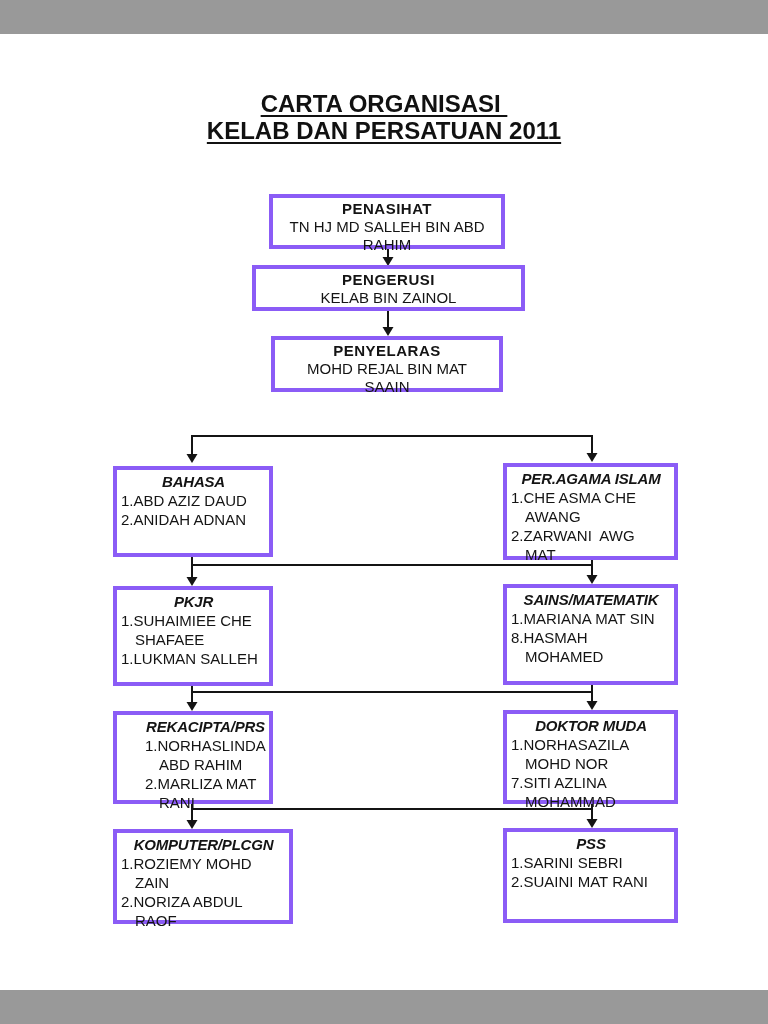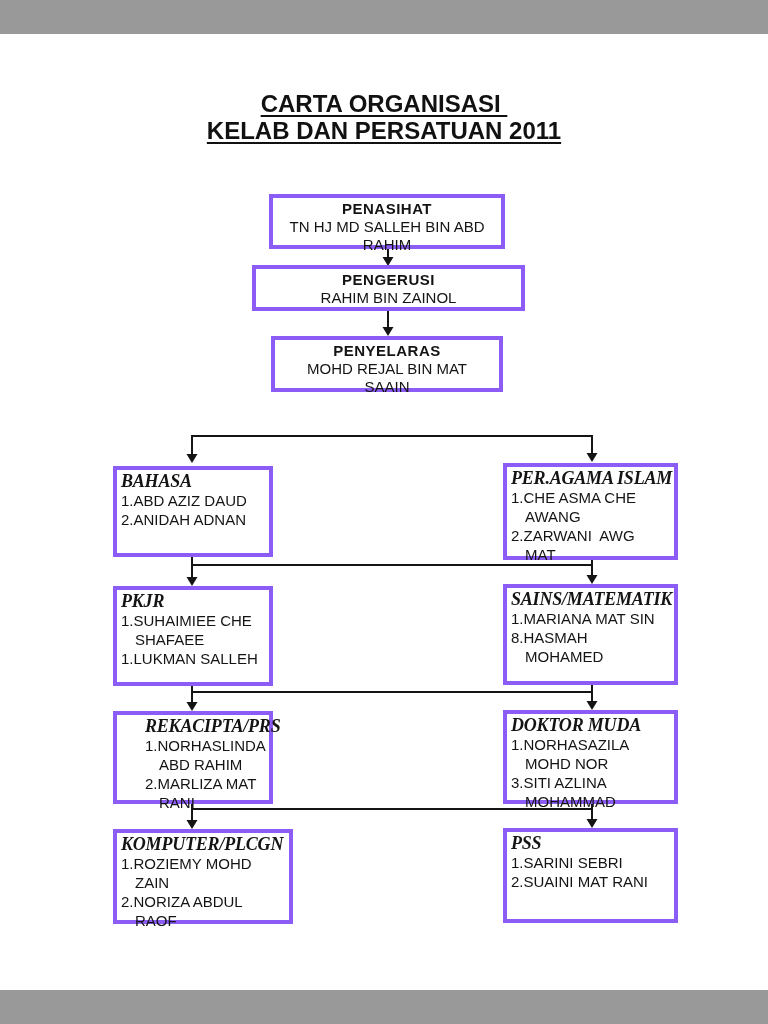--- a/index.html
+++ b/index.html
@@ -38,22 +38,22 @@
   .chain-role{font-weight:bold;font-size:15px;line-height:18px;letter-spacing:0.5px;}
   .chain-name{font-size:15px;line-height:18px;white-space:pre-line;}
 
   .b-penasihat{left:269px;top:194px;width:236px;height:55px;}
   .b-pengerusi{left:252px;top:265px;width:273px;height:46px;}
   .b-penyelaras{left:271px;top:336px;width:232px;height:56px;}
 
   
   .committee{padding:2px 3px 0 4px;}
   .committee-title{
-    font-weight:bold;font-style:italic;font-size:18px;line-height:19px;
-    text-align:left;white-space:nowrap;letter-spacing:-0.2px;font-family:Liberation Serif, serif;
+    font-weight:bold;font-style:italic;font-size:15px;line-height:19px;
+    text-align:center;white-space:nowrap;letter-spacing:-0.2px;
   }
   .member{
     font-size:15px;line-height:19px;white-space:pre-wrap;
     padding-left:14px;text-indent:-14px;
   }
 
   .c-bahasa   {left:113px;top:466px;width:160px;height:91px;}
   .c-agama    {left:503px;top:463px;width:175px;height:97px;}
   .c-pkjr     {left:113px;top:586px;width:160px;height:100px;}
   .c-sains    {left:503px;top:584px;width:175px;height:101px;}
@@ -118,21 +118,21 @@
   </svg>
 
   <div class="box chain b-penasihat">
     <div class="chain-role">PENASIHAT</div>
     <div class="chain-name">TN HJ MD SALLEH BIN ABD
 RAHIM</div>
   </div>
 
   <div class="box chain b-pengerusi">
     <div class="chain-role">PENGERUSI</div>
-    <div class="chain-name">RAHIM BIN ZAINOL</div>
+    <div class="chain-name">KELAB BIN ZAINOL</div>
   </div>
 
   <div class="box chain b-penyelaras">
     <div class="chain-role">PENYELARAS</div>
     <div class="chain-name">MOHD REJAL BIN MAT
 SAAIN</div>
   </div>
 
   <div class="box committee c-bahasa">
     <div class="committee-title">BAHASA</div>
@@ -167,21 +167,21 @@
     <div class="member">1.NORHASLINDA
 ABD RAHIM</div>
     <div class="member">2.MARLIZA MAT
 RANI</div>
   </div>
 
   <div class="box committee c-doktor">
     <div class="committee-title">DOKTOR MUDA</div>
     <div class="member">1.NORHASAZILA
 MOHD NOR</div>
-    <div class="member">3.SITI AZLINA
+    <div class="member">7.SITI AZLINA
 MOHAMMAD</div>
   </div>
 
   <div class="box committee c-komputer">
     <div class="committee-title">KOMPUTER/PLCGN</div>
     <div class="member">1.ROZIEMY MOHD
 ZAIN</div>
     <div class="member">2.NORIZA ABDUL
 RAOF</div>
   </div>

